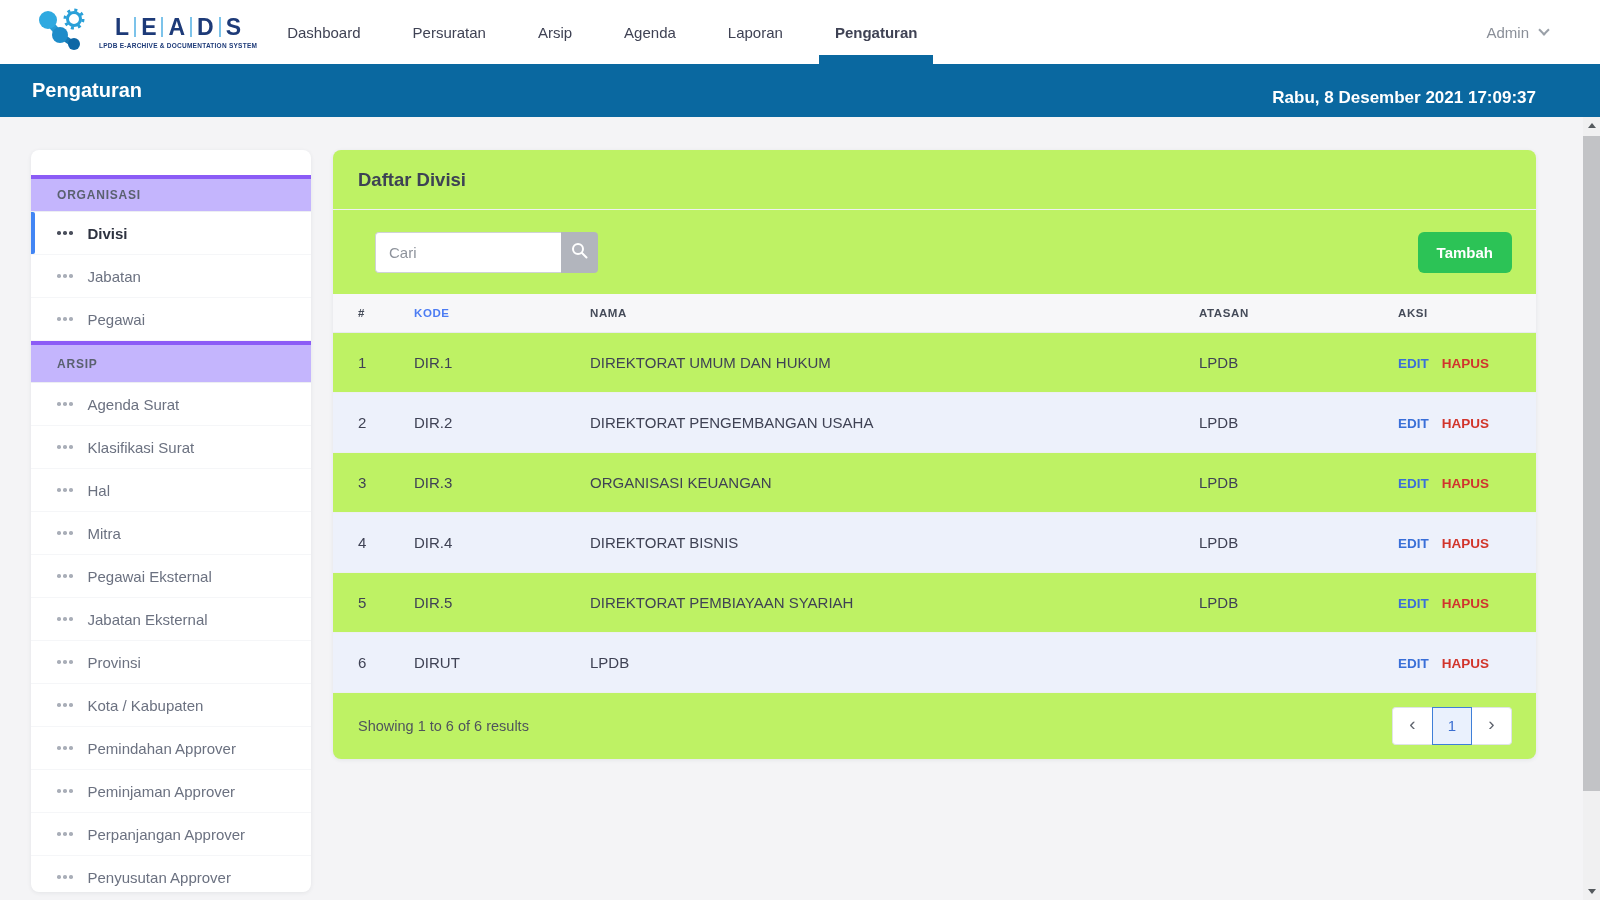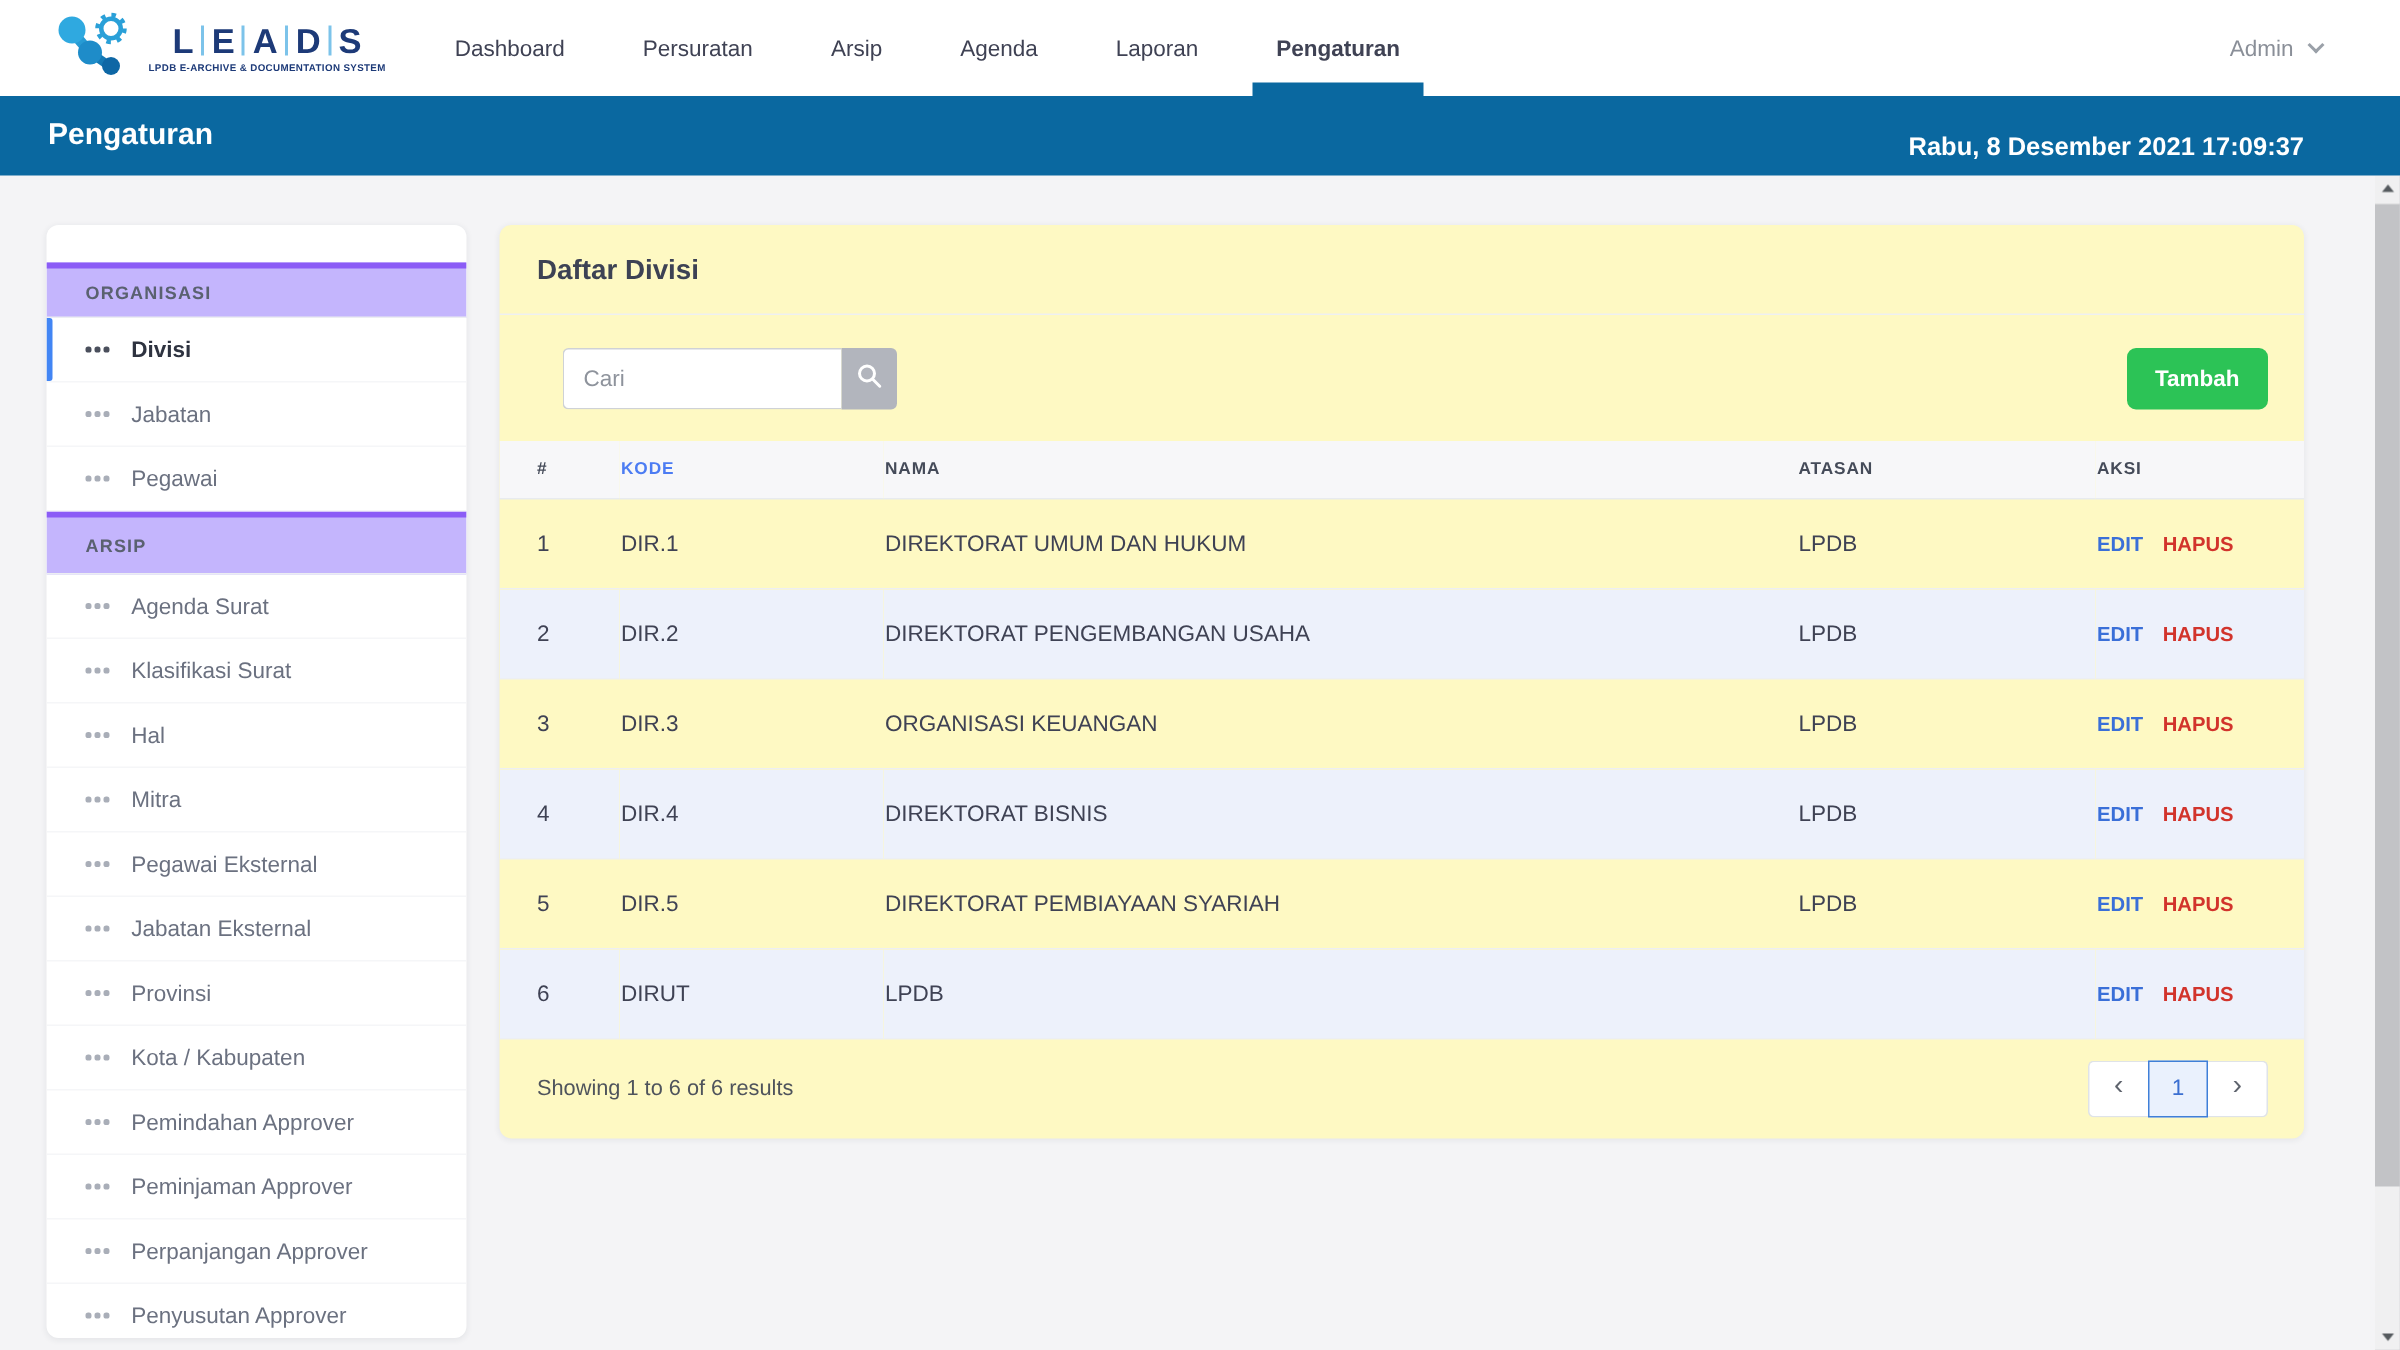--- a/index.html
+++ b/index.html
@@ -12,21 +12,21 @@
 
   
   .navbar { height: 64px; background: #ffffff; display: flex; align-items: center; position: relative; }
   .brand { display: flex; align-items: center; gap: 9px; padding-left: 36px; cursor: pointer; }
   .brand-text { display: flex; flex-direction: column; align-items: center; }
   .brand-word { display: flex; align-items: center; }
   .brand-letter { font-size: 23px; font-weight: bold; color: #1d3a78; padding: 0 5px; line-height: 1; }
   .brand-sep { width: 2px; height: 20px; background: #7cc3ea; }
   .brand-tagline { font-size: 6.5px; font-weight: bold; color: #1d3a78; letter-spacing: 0.25px; margin-top: 3px; white-space: nowrap; }
 
-  .nav-menu { display: flex; margin-left: 44px; gap: 48px; height: 100%; align-items: center; }
+  .nav-menu { display: flex; margin-left: 28px; gap: 48px; height: 100%; align-items: center; }
   .nav-item { font-size: 15px; color: #3f4254; cursor: pointer; position: relative; height: 100%; display: flex; align-items: center; padding: 0 2px; white-space: nowrap; }
   .nav-item.active { font-weight: bold; }
   .nav-item.active::after { content: ""; position: absolute; left: -14px; right: -14px; bottom: 0; height: 9px; background: #0a68a0; }
 
   .user-menu { margin-left: auto; padding-right: 52px; display: flex; align-items: center; gap: 11px; color: #8a8f98; font-size: 15px; cursor: pointer; }
   .chevron-down { width: 8px; height: 8px; border-right: 2px solid #9aa0a8; border-bottom: 2px solid #9aa0a8; transform: rotate(45deg); margin-top: -4px; }
 
   
   .page-header { height: 53px; background: #0a68a0; display: flex; align-items: center; justify-content: space-between; padding: 0 64px 0 32px; }
   .page-title { color: #ffffff; font-size: 20px; font-weight: 600; }
@@ -40,21 +40,21 @@
   .side-section-title { height: 37px; display: flex; align-items: center; padding: 16px 26px; background: #c4b5fd; border-top: 4px solid #8b5cf6; border-bottom: 1px solid #eceef2; font-size: 12px; font-weight: bold; letter-spacing: 0.8px; color: #5a6170; }
   .side-section-title.tall { height: 42px; }
   .side-item { height: 43px; display: flex; align-items: center; gap: 15px; padding: 0 26px; font-size: 15px; color: #6b7180; cursor: pointer; position: relative; border-bottom: 1px solid #f5f6f8; }
   .dots { display: flex; gap: 2.5px; flex: 0 0 auto; }
   .dots i { width: 3.5px; height: 3.5px; border-radius: 50%; background: #a9aeb8; }
   .side-item.active { color: #2e3340; font-weight: bold; }
   .side-item.active .dots i { background: #4a4f5c; }
   .side-item.active::before { content: ""; position: absolute; left: 0; top: 0; bottom: 0; width: 4px; background: #4285f4; border-radius: 0 2px 2px 0; }
 
   
-  .main-card { flex: 1; background: #fef9c3; border-radius: 8px; box-shadow: 0 1px 4px rgba(40,45,60,0.08); overflow: hidden; }
+  .main-card { flex: 1; background: #bef264; border-radius: 8px; box-shadow: 0 1px 4px rgba(40,45,60,0.08); overflow: hidden; }
   .card-title-row { height: 60px; display: flex; align-items: center; padding: 0 25px; border-bottom: 1px solid #eef0f2; }
   .card-title { font-size: 18.5px; font-weight: 600; color: #3d4254; }
 
   .toolbar { height: 84px; display: flex; align-items: center; justify-content: space-between; padding: 0 24px 0 25px; }
   .search-group { display: flex; height: 41px; padding-left: 17px; }
   .search-input { width: 186px; border: 1px solid #cfd2d6; border-right: none; border-radius: 4px 0 0 4px; padding: 0 13px; font-size: 15px; color: #3f4254; outline: none; font-family: "Liberation Sans", sans-serif; }
   .search-input::placeholder { color: #8e939c; }
   .search-btn { width: 37px; height: 41px; background: #b2b5bd; border: none; border-radius: 0 4px 4px 0; display: flex; align-items: center; justify-content: center; cursor: pointer; }
   .add-btn { height: 41px; padding: 0 19px; background: #2cc356; color: #ffffff; font-weight: bold; font-size: 15px; border: none; border-radius: 6px; cursor: pointer; font-family: "Liberation Sans", sans-serif; }
 

